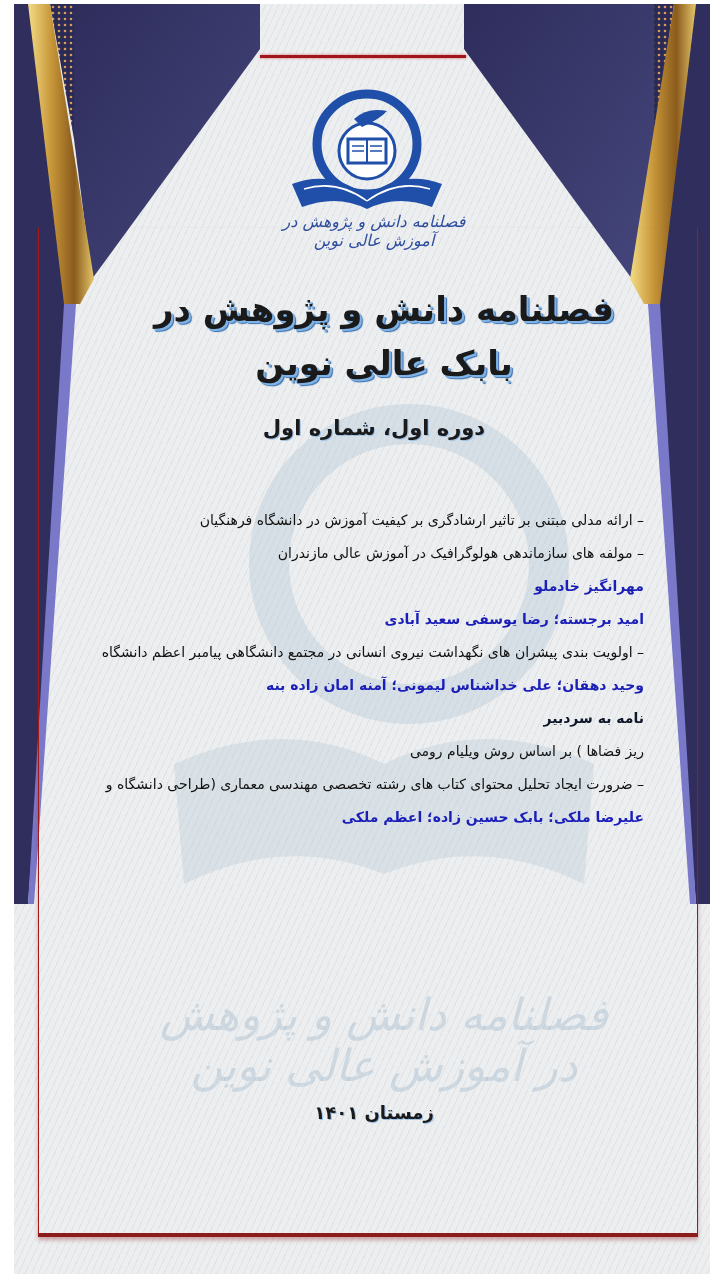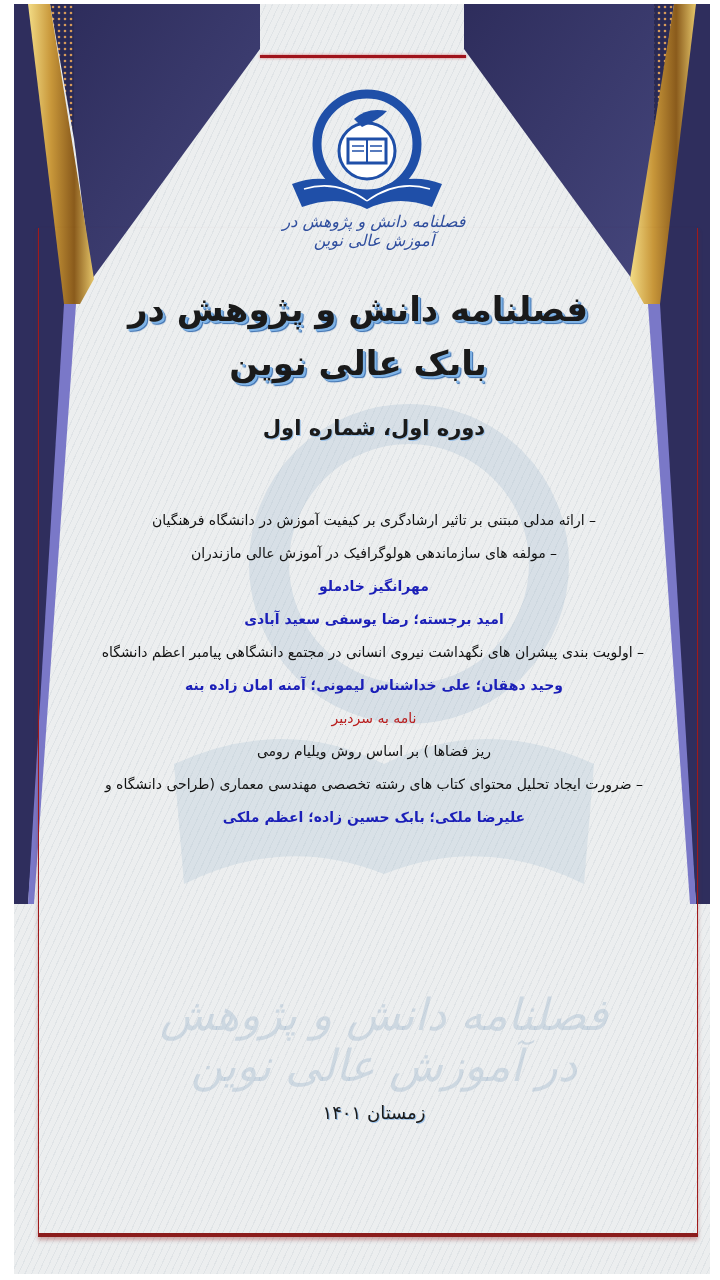--- a/index.html
+++ b/index.html
@@ -8,34 +8,34 @@
   .texture{position:absolute;inset:0;
     background-image:repeating-linear-gradient(115deg, rgba(200,208,214,0.35) 0px, rgba(200,208,214,0.35) 1px, transparent 1px, transparent 6px);
   }
   svg.deco{position:absolute;left:0;top:0;}
   .frame{position:absolute;left:24px;top:224px;width:658px;height:1005px;
     border-left:1px solid #a01a1a;border-right:1px solid #a01a1a;border-bottom:4px solid #8b1c1c;
     box-shadow:0 3px 4px rgba(140,30,30,0.35);}
   .top-redline{position:absolute;left:246px;top:51px;width:206px;height:3px;background:#a0141c;box-shadow:0 0 3px rgba(200,30,30,0.6);}
   .logo{position:absolute;left:268px;top:85px;width:170px;height:125px;}
   .logo-caption{position:absolute;left:250px;top:208px;width:220px;text-align:center;font-family:"DejaVu Serif",serif;font-style:italic;color:#2f4e9e;font-size:16px;direction:rtl;}
-  .title{position:absolute;left:84px;top:278px;width:520px;text-align:center;direction:rtl;
+  .title{position:absolute;left:110px;top:278px;width:520px;text-align:center;direction:rtl;
     font-family:"DejaVu Sans",sans-serif;font-weight:bold;font-size:34px;line-height:54px;color:#1a1a1a;
     text-shadow:2px 2px 0 #7fb3e6, 3px 3px 1px #3a6fb0;}
   .issue{position:absolute;left:160px;top:412px;width:400px;text-align:center;direction:rtl;font-weight:bold;font-size:21px;color:#1a1a1a;
     text-shadow:1px 1px 0 #9ac0e8;}
   .watermark-circle{position:absolute;left:235px;top:400px;width:320px;height:320px;border-radius:50%;border:40px solid rgba(150,180,205,0.25);box-sizing:border-box;}
   .watermark-book{position:absolute;left:150px;top:700px;width:440px;height:200px;}
   .watermark-text{position:absolute;left:120px;top:985px;width:500px;text-align:center;direction:rtl;font-family:"DejaVu Serif",serif;font-style:italic;font-size:44px;color:rgba(150,175,200,0.35);}
-  .toc{position:absolute;left:90px;top:500px;width:540px;direction:rtl;text-align:center;font-size:14px;}
+  .toc{position:absolute;left:90px;top:500px;width:540px;direction:rtl;font-size:14px;}
   .toc .line{height:33px;line-height:33px;white-space:nowrap;}
   .toc .title-line{color:#111;}
   .toc .author-line{color:#1b1fb8;font-weight:bold;}
-  .toc .section-line{color:#b91c1c;font-weight:normal;}
-  .season{position:absolute;left:240px;top:1098px;width:240px;text-align:center;direction:rtl;font-weight:normal;font-size:18px;color:#1a1a1a;text-shadow:1px 1px 0 #9ac0e8;}
+  .toc .section-line{color:#0f172a;font-weight:bold;}
+  .season{position:absolute;left:240px;top:1098px;width:240px;text-align:center;direction:rtl;font-weight:bold;font-size:18px;color:#1a1a1a;text-shadow:1px 1px 0 #9ac0e8;}
 </style>
 </head>
 <body>
 
 <div class="poster">
   <div class="texture"></div>
 
   <svg class="deco" width="696" height="1270" viewBox="0 0 696 1270">
     <defs>
       <linearGradient id="gold" x1="0" y1="0" x2="1" y2="0">

